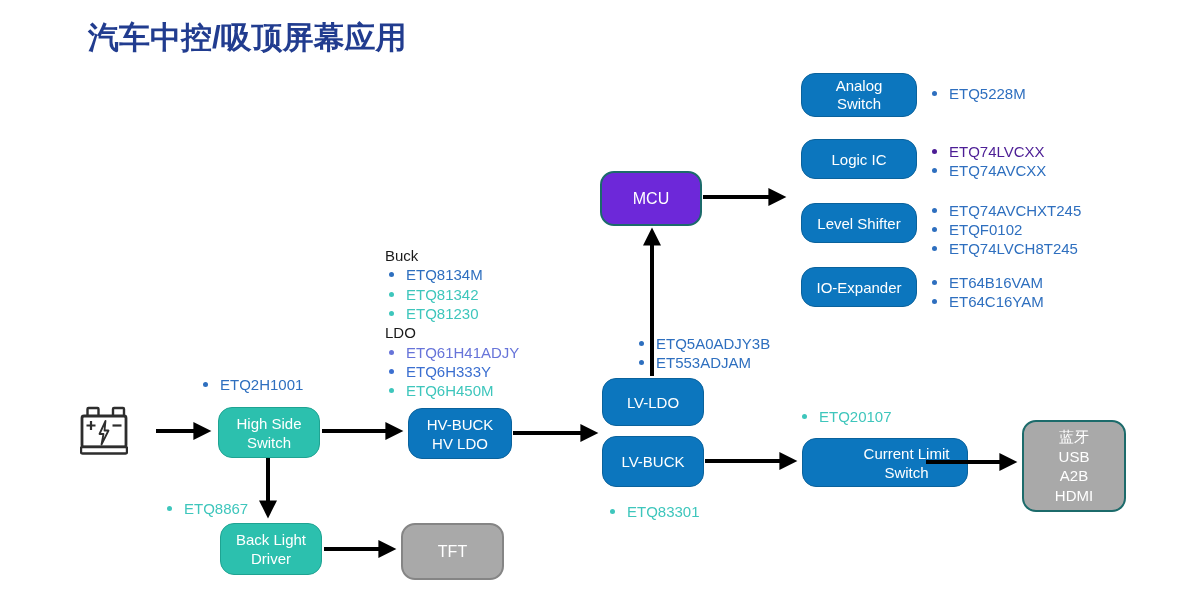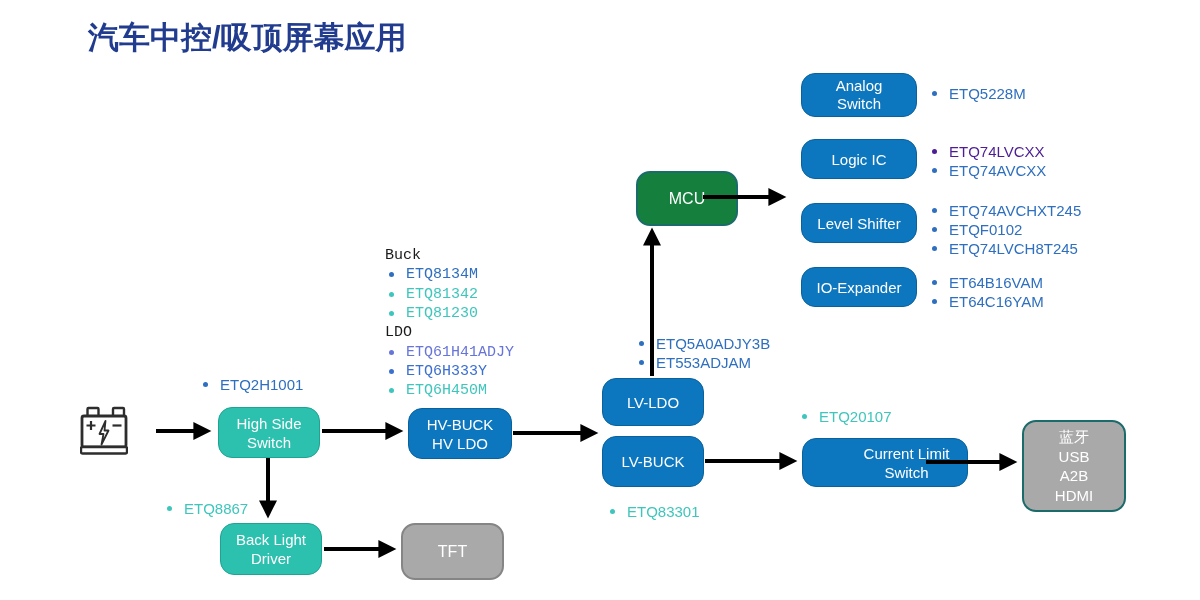--- a/index.html
+++ b/index.html
@@ -54,21 +54,21 @@
   <div class="box blue" style="left: 602px; top: 378px; width: 100px; height: 46px; background: rgb(12, 118, 190);">
     <span>LV-LDO</span>
     </div>
   <div class="box blue" style="left: 602px; top: 436px; width: 100px; height: 49px; background: rgb(12, 118, 190);">
     <span>LV-BUCK</span>
     </div>
   <div class="box blue" style="left: 802px; top: 438px; width: 121px; height: 47px; background: rgb(12, 118, 190); padding-left: 43px;">
     <span>Current Limit
 Switch</span>
     </div>
-  <div class="box gray big" style="left: 600px; top: 171px; width: 98px; height: 51px; background: #15803d; margin-left: 36px;">
+  <div class="box gray big" style="left: 600px; top: 171px; width: 98px; height: 51px; background: #6d28d9;">
     <span>MCU</span>
     </div>
   <div class="box teal" style="left: 220px; top: 523px; width: 100px; height: 50px; background: rgb(44, 192, 174);">
     <span>Back Light
 Driver</span>
     </div>
   <div class="box gray grayborder big" style="left: 401px; top: 523px; width: 99px; height: 53px; background: rgb(169, 169, 169);">
     <span>TFT</span>
     </div>
   <div class="box gray" style="left: 1022px; top: 420px; width: 100px; height: 88px; line-height: 19.5px; background: rgb(169, 169, 169);">
@@ -92,21 +92,21 @@
     <span>IO-Expander</span>
     </div>
 
   <div class="plist" style="left:203px;top:375px;">
     <div class="part-row" style="color: rgb(46, 111, 191);">
       <span class="dot"></span>
         <span>ETQ2H1001</span>
       </div>
   </div>
 
-  <div class="plist" style="left:385px;top:246px;font-family:Liberation Mono, monospace;">
+  <div class="plist" style="left:385px;top:246px;">
     <div class="part-row tall hdr">
         <span>Buck</span>
       </div>
     <div class="part-row tall" style="padding-left: 4px; color: rgb(46, 111, 191);">
       <span class="dot"></span>
         <span>ETQ8134M</span>
       </div>
     <div class="part-row tall" style="padding-left: 4px; color: rgb(62, 198, 188);">
       <span class="dot"></span>
         <span>ETQ81342</span>

